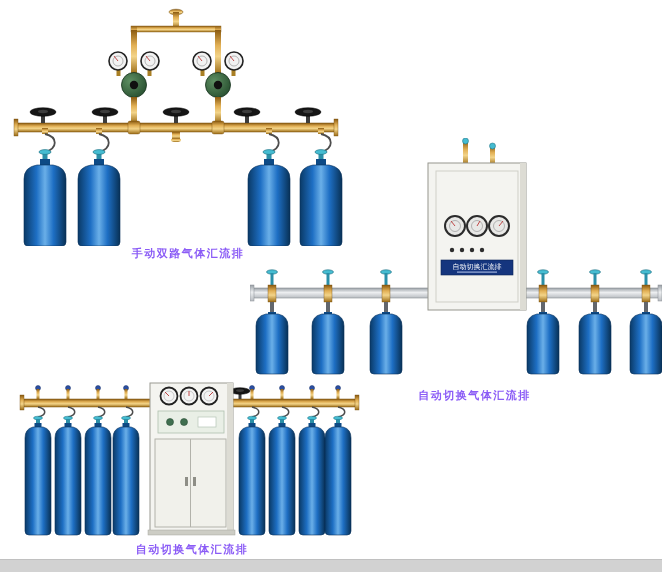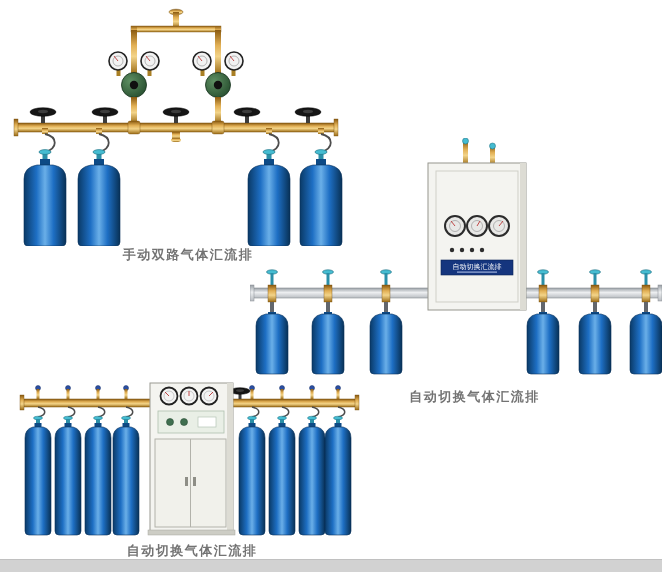--- a/index.html
+++ b/index.html
@@ -8,23 +8,23 @@
     position: relative;
     width: 662px;
     height: 572px;
     background: #ffffff;
     overflow: hidden;
     font-family: "Liberation Sans", sans-serif;
   }
   .figure { position: absolute; display: block; }
   .caption {
     position: absolute;
-    font-size: 13px;
+    font-size: 11px;
     font-weight: bold;
-    color: #737373;
+    color: #8b5cf6;
     letter-spacing: 1.5px;
     text-align: center;
     white-space: nowrap;
     font-family: "Liberation Sans", sans-serif;
   }
   .bottom-strip {
     position: absolute;
     left: 0;
     top: 559px;
     width: 662px;

